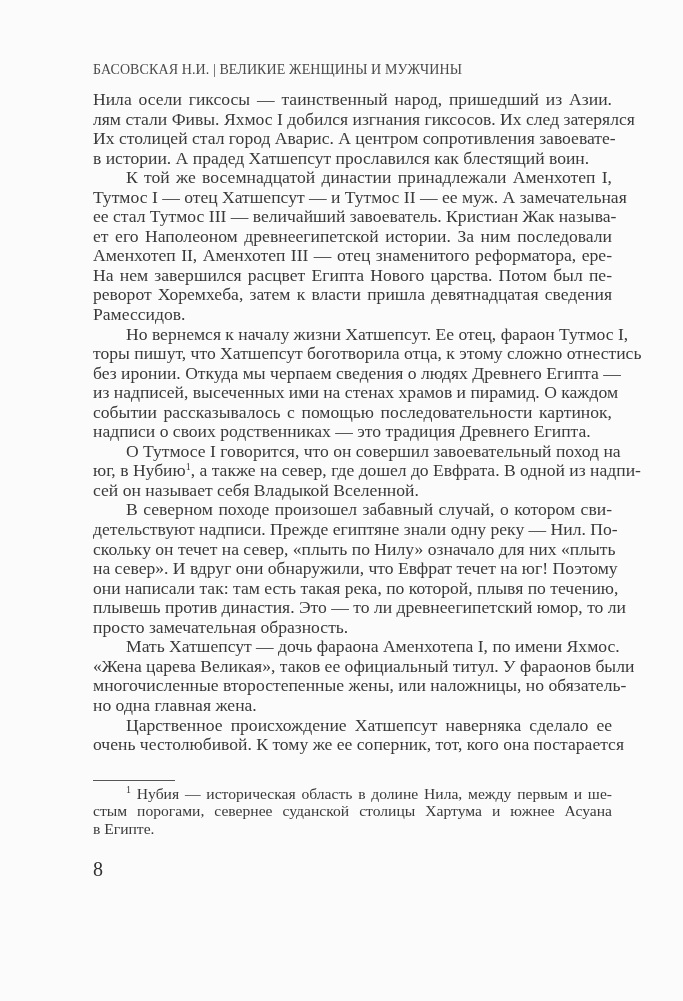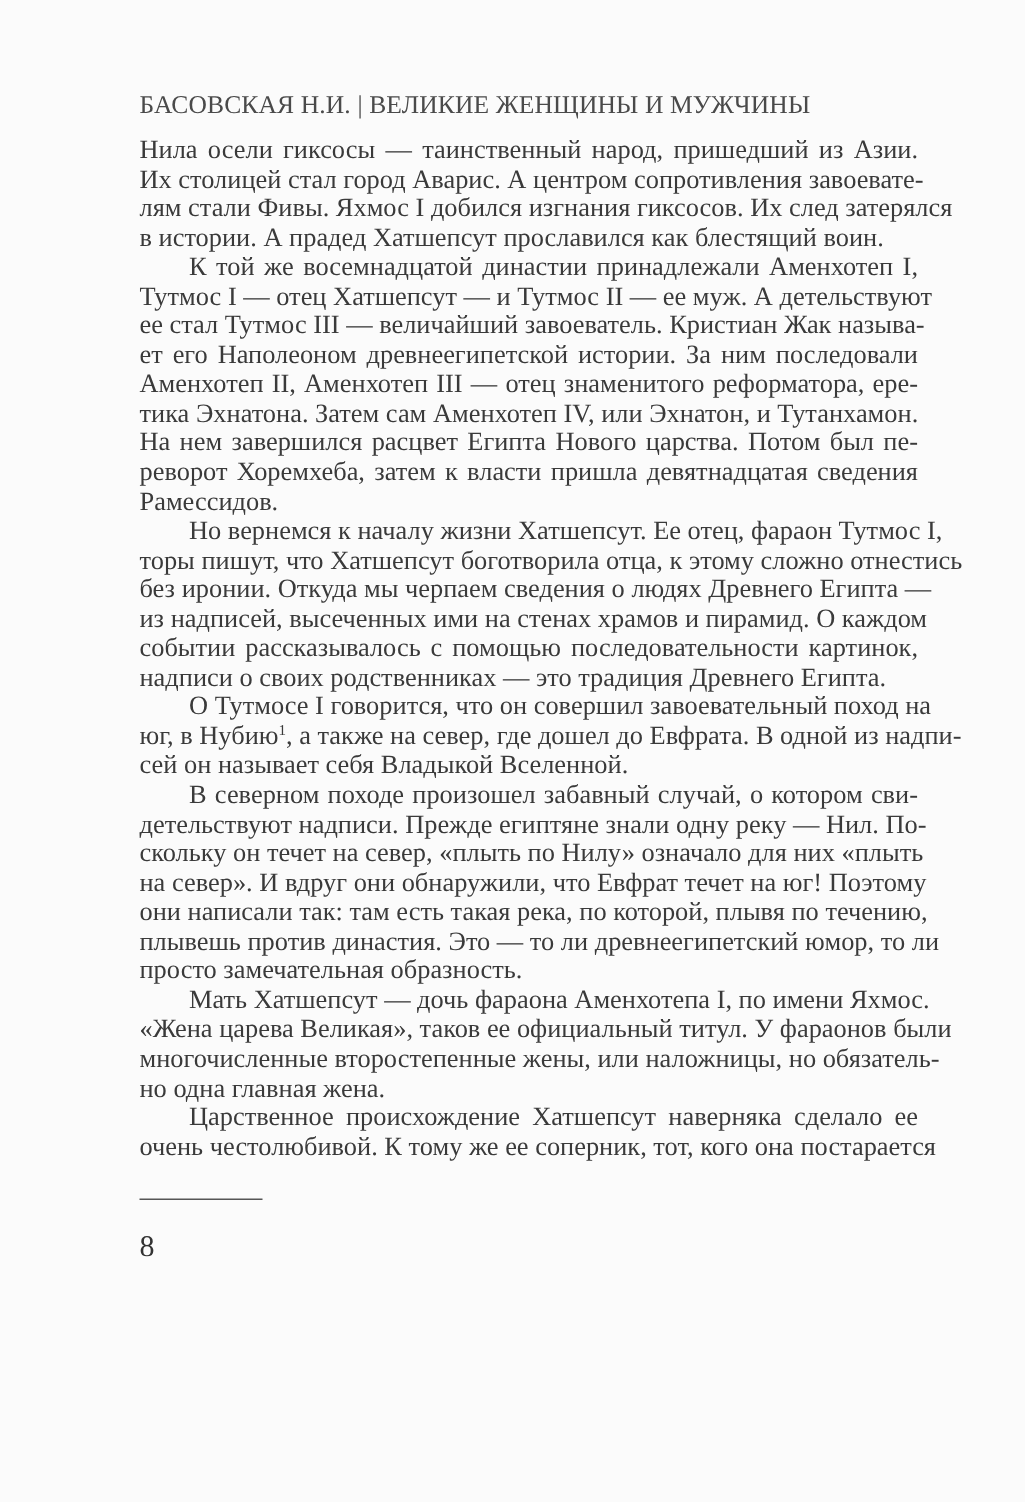--- a/index.html
+++ b/index.html
@@ -3,49 +3,48 @@
 <meta charset="utf-8">
 <style>
   html, body { margin: 0; padding: 0; }
   body {
     width: 683px; height: 1001px; background: #fbfbfb; overflow: hidden;
     font-family: "DejaVu Serif", "Liberation Serif", serif; color: #3a3a3a;
     position: relative;
   }
   .page { position: absolute; left: 93px; top: 62px; width: 519px; }
   .running-head {
-    font-family: "Liberation Serif", serif; font-size: 17px; letter-spacing: 0.1px;
+    font-family: "Liberation Serif", serif; font-size: 14px; letter-spacing: 0.1px;
     color: #4a4a4a; height: 22px; line-height: 16px; margin-bottom: 6px;
   }
   .body-text { font-family: "Liberation Serif", serif; font-size: 17.6px; line-height: 19.55px; }
   .line { display: block; white-space: nowrap; text-align: justify; text-align-last: justify; height: 19.55px; }
   .line.last { text-align-last: left; }
   .line.indent { padding-left: 33px; }
   sup { font-size: 10px; vertical-align: 6px; line-height: 0; }
   .footnote-rule { width: 82px; border-top: 1px solid #555; margin-top: 25px; margin-bottom: 4px; }
   .footnote { font-family: "Liberation Serif", serif; font-size: 15.6px; line-height: 17.8px; }
   .footnote .line { height: 17.8px; }
   .page-number { font-family: "Liberation Serif", serif; font-size: 20px; margin-top: 20px; color: #333; }
 </style>
 </head>
 <body>
 
 <div class="page">
   <div class="running-head">БАСОВСКАЯ Н.И. | ВЕЛИКИЕ ЖЕНЩИНЫ И МУЖЧИНЫ</div>
   <div class="body-text" id="body-text">
       <span class="line"><span>Нила осели гиксосы — таинственный народ, пришедший из Азии.</span></span>
+      <span class="line"><span>лям стали Фивы. Яхмос I добился изгнания гиксосов. Их след затерялся</span></span>
       <span class="line"><span>Их столицей стал город Аварис. А центром сопротивления завоевате-</span></span>
-      <span class="line"><span>лям стали Фивы. Яхмос I добился изгнания гиксосов. Их след затерялся</span></span>
       <span class="line last"><span>в истории. А прадед Хатшепсут прославился как блестящий воин.</span></span>
       <span class="line indent"><span>К той же восемнадцатой династии принадлежали Аменхотеп I,</span></span>
-      <span class="line"><span>Тутмос I — отец Хатшепсут — и Тутмос II — ее муж. А детельствуют</span></span>
+      <span class="line"><span>Тутмос I — отец Хатшепсут — и Тутмос II — ее муж. А замечательная</span></span>
       <span class="line"><span>ее стал Тутмос III — величайший завоеватель. Кристиан Жак называ-</span></span>
       <span class="line"><span>ет его Наполеоном древнеегипетской истории. За ним последовали</span></span>
       <span class="line"><span>Аменхотеп II, Аменхотеп III — отец знаменитого реформатора, ере-</span></span>
-      <span class="line"><span>тика Эхнатона. Затем сам Аменхотеп IV, или Эхнатон, и Тутанхамон.</span></span>
       <span class="line"><span>На нем завершился расцвет Египта Нового царства. Потом был пе-</span></span>
       <span class="line"><span>реворот Хоремхеба, затем к власти пришла девятнадцатая сведения</span></span>
       <span class="line last"><span>Рамессидов.</span></span>
       <span class="line indent"><span>Но вернемся к началу жизни Хатшепсут. Ее отец, фараон Тутмос I,</span></span>
       <span class="line"><span>торы пишут, что Хатшепсут боготворила отца, к этому сложно отнестись</span></span>
       <span class="line"><span>без иронии. Откуда мы черпаем сведения о людях Древнего Египта —</span></span>
       <span class="line"><span>из надписей, высеченных ими на стенах храмов и пирамид. О каждом</span></span>
       <span class="line"><span>событии рассказывалось с помощью последовательности картинок,</span></span>
       <span class="line last"><span>надписи о своих родственниках — это традиция Древнего Египта.</span></span>
       <span class="line indent"><span>О Тутмосе I говорится, что он совершил завоевательный поход на</span></span>
@@ -59,14 +58,19 @@
       <span class="line"><span>плывешь против династия. Это — то ли древнеегипетский юмор, то ли</span></span>
       <span class="line last"><span>просто замечательная образность.</span></span>
       <span class="line indent"><span>Мать Хатшепсут — дочь фараона Аменхотепа I, по имени Яхмос.</span></span>
       <span class="line"><span>«Жена царева Великая», таков ее официальный титул. У фараонов были</span></span>
       <span class="line"><span>многочисленные второстепенные жены, или наложницы, но обязатель-</span></span>
       <span class="line last"><span>но одна главная жена.</span></span>
       <span class="line indent"><span>Царственное происхождение Хатшепсут наверняка сделало ее</span></span>
       <span class="line"><span>очень честолюбивой. К тому же ее соперник, тот, кого она постарается</span></span>
     </div>
   <div class="footnote-rule"></div>
+  <div class="footnote" id="footnote">
+      <span class="line indent"><sup>1</sup> <span>Нубия — историческая область в долине Нила, между первым и ше-</span></span>
+      <span class="line"><span>стым порогами, севернее суданской столицы Хартума и южнее Асуана</span></span>
+      <span class="line last"><span>в Египте.</span></span>
+    </div>
   <div class="page-number">8</div>
 </div>
 
 </body></html>

